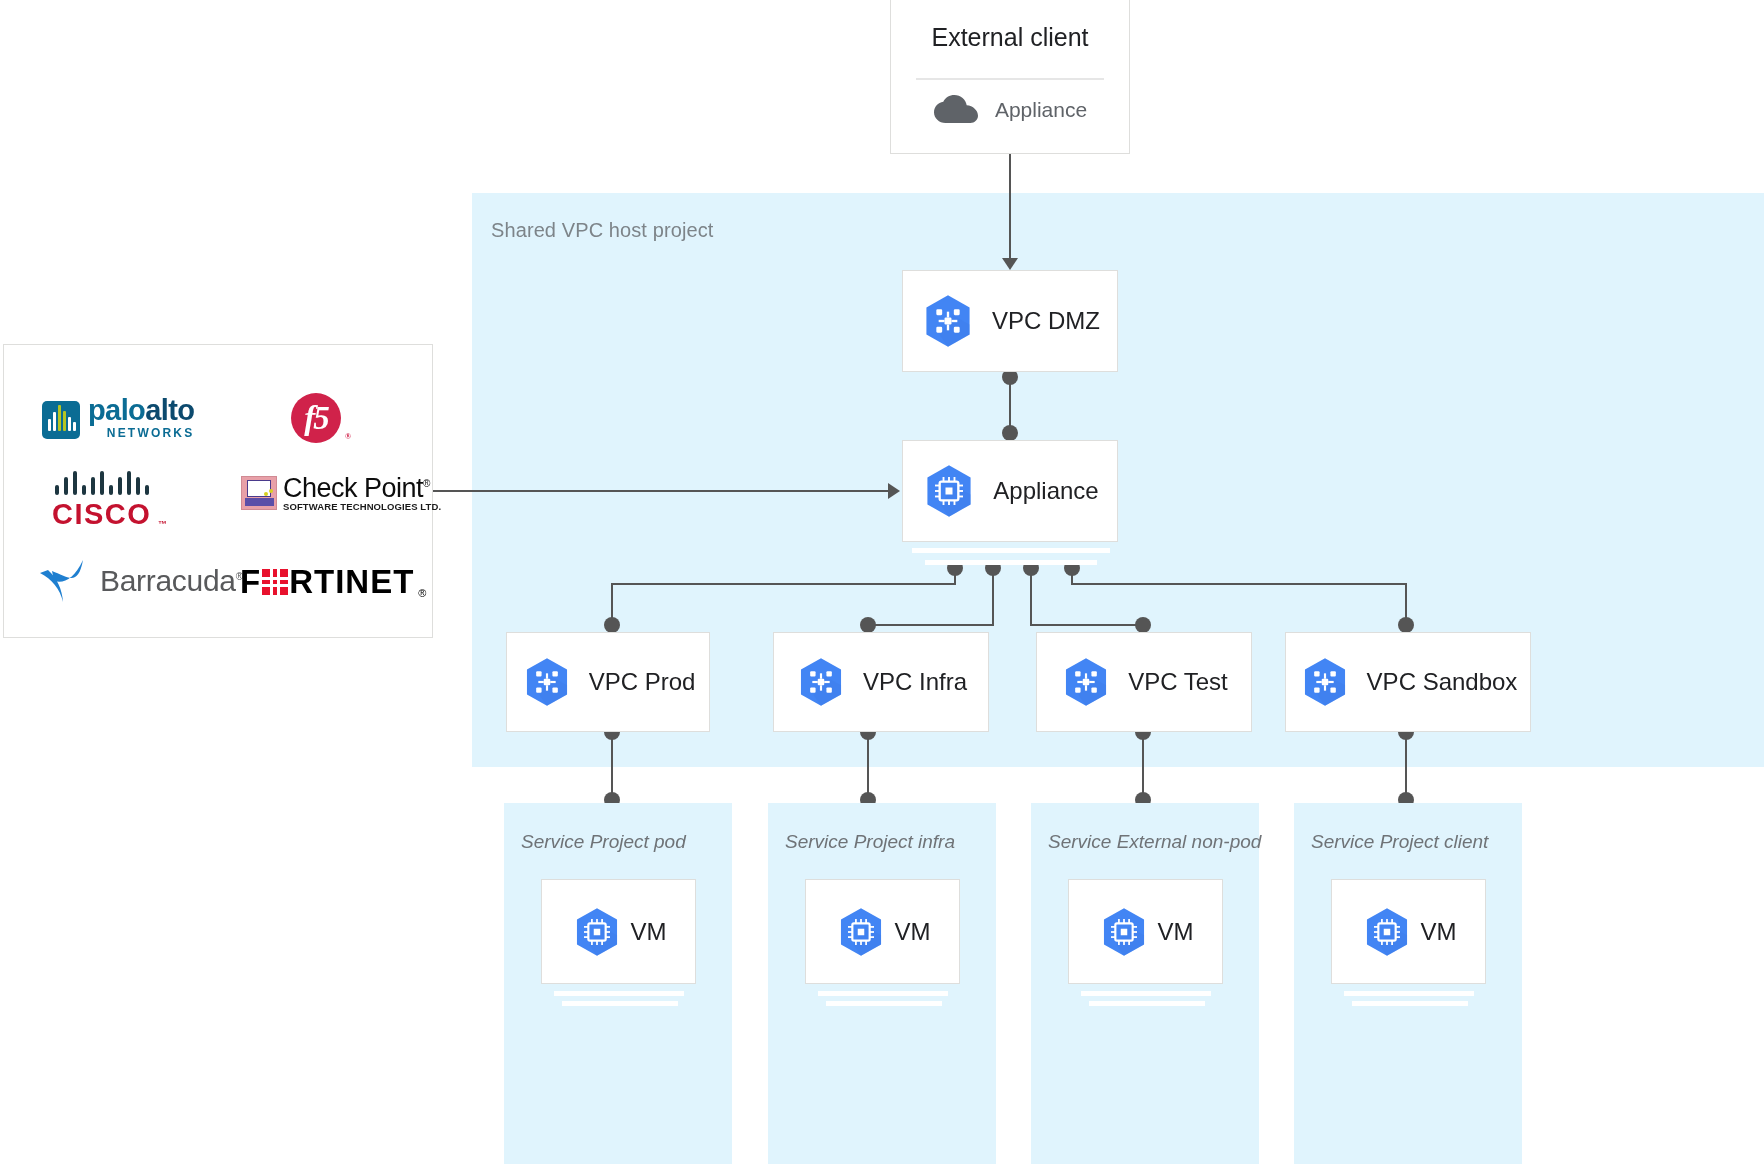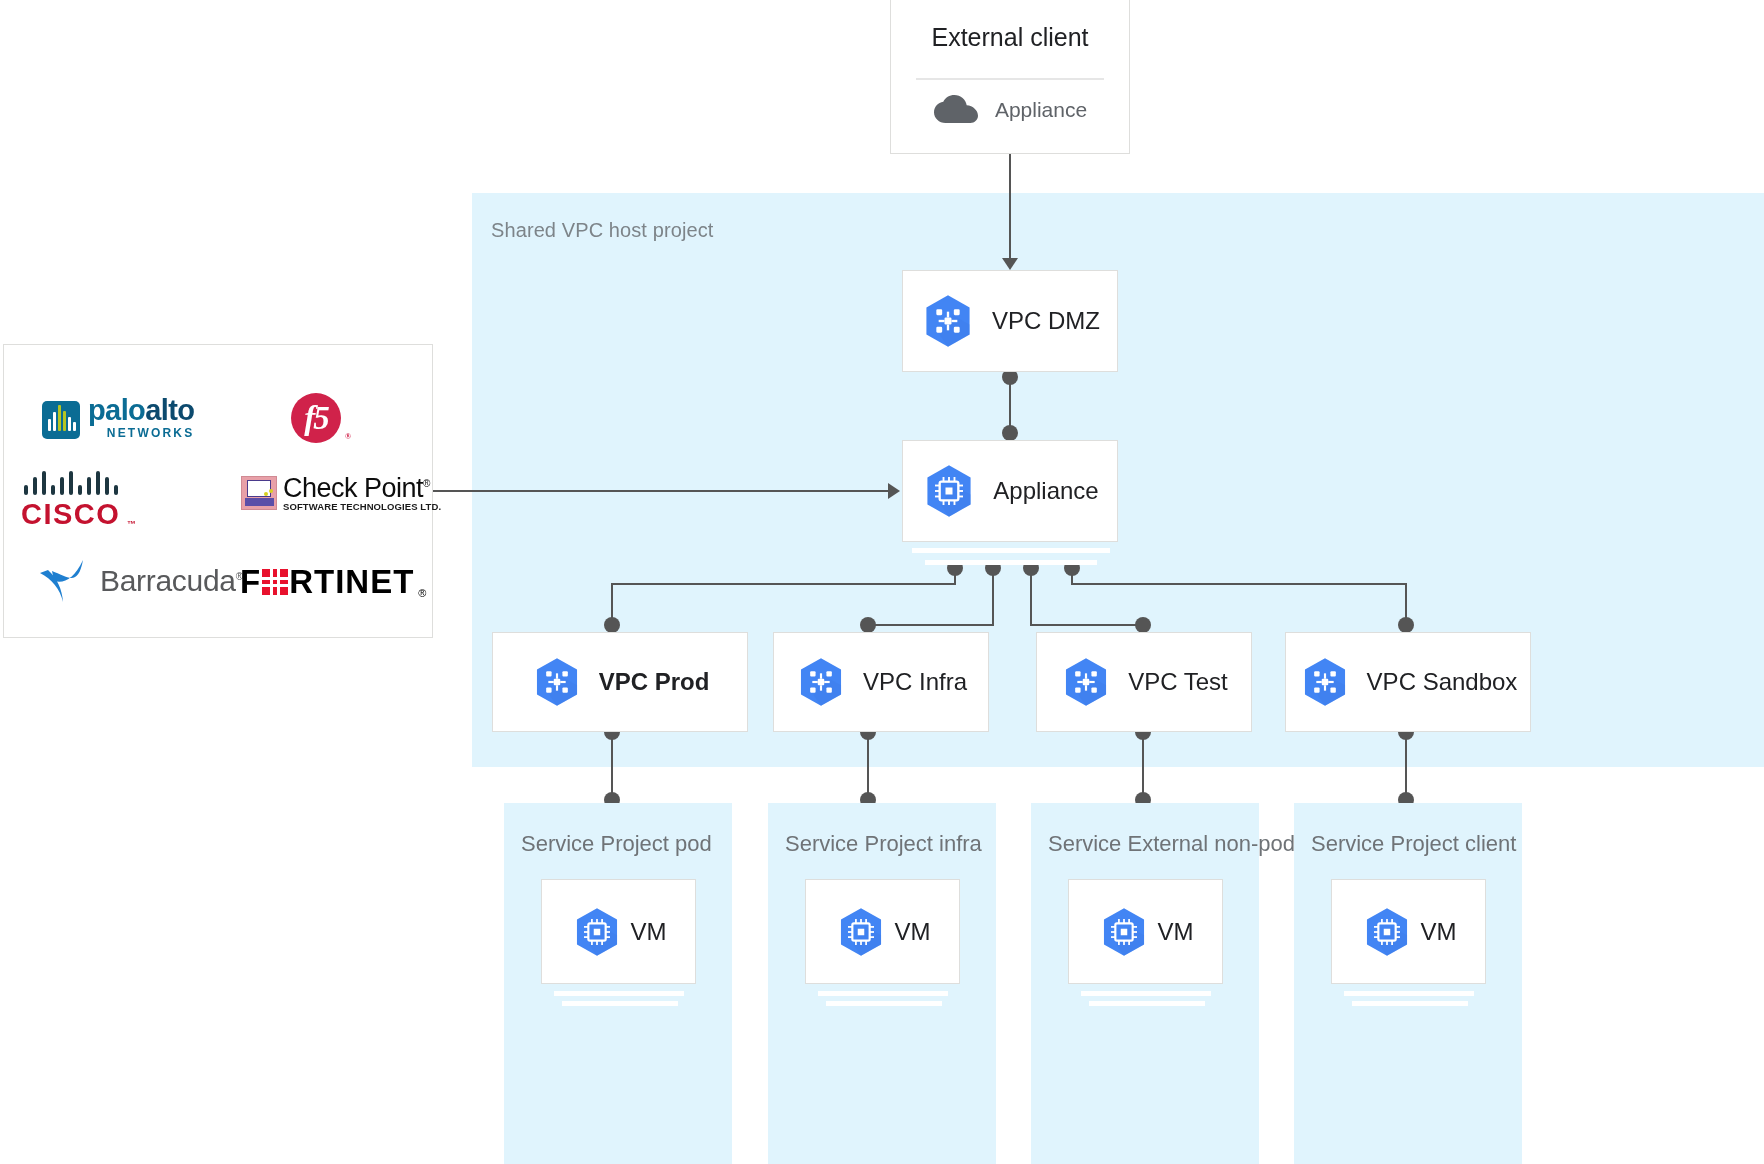--- a/index.html
+++ b/index.html
@@ -207,23 +207,24 @@
     pointer-events: none;
   }
 
   
   .sp-panel {
     position: absolute;
     background: #e0f4fd;
   }
   .sp-label {
     position: absolute;
-    font-size: 22px;
+    font-size: 19px;
     color: #6f7377;
     white-space: nowrap;
+    font-style: italic;
   }
 </style>
 </head>
 <body>
 
 <div id="canvas">
 
   <div class="shared-vpc-region" style="left:472px; top:193px; width:1292px; height:574px;"></div>
   <div class="shared-vpc-label" style="left:491px; top:219px;">Shared VPC host project</div>
 
@@ -260,21 +261,21 @@
     </div>
   </div>
 
   <div class="vendor-cell" style="left:291px; top:392px; width:110px; height:52px;">
     <div class="f5-mark">
       <span>f5</span>
       <span class="f5-tm">®</span>
     </div>
   </div>
 
-  <div class="vendor-cell" style="left:21px; top:468px; width:190px; height:62px;text-align:right;">
+  <div class="vendor-cell" style="left:52px; top:468px; width:190px; height:62px;text-align:right;">
     <div class="cisco-wrap">
       <div class="cisco-bars">
         <i style="height:10px;"></i>
           <i style="height:18px;"></i>
           <i style="height:24px;"></i>
         <i style="height:10px;"></i>
           <i style="height:18px;"></i>
           <i style="height:24px;"></i>
         <i style="height:10px;"></i>
           <i style="height:18px;"></i>
@@ -423,21 +424,21 @@
           </g>
         </svg>
       </span>
       <span class="node-label">Appliance</span>
     </div>
   </div>
 
   <div class="stack-bar" style="left:912px; top:548px; width:198px;"></div>
   <div class="stack-bar" style="left:925px; top:560px; width:172px;"></div>
 
-  <div class="node-box" style="left:492px; top:632px; width:256px; height:100px;font-weight:bold;">
+  <div class="node-box" style="left:506px; top:632px; width:204px; height:100px;">
     <div class="node-inner">
       <span style="display:flex;">
         <svg width="52" height="52" viewBox="0 0 48 48" aria-hidden="true">
           <path d="M24 2 L42.5 12.5 L42.5 35.5 L24 46 L5.5 35.5 L5.5 12.5 Z" fill="#4285f4"></path>
           <path d="M24 46 L42.5 35.5 L42.5 27 L28 19 L17 36 Z" fill="#3b7ae4" opacity=".35"></path>
           <g fill="#ffffff">
             <rect x="21" y="21" width="6" height="6" rx="1"></rect>
             <rect x="14" y="14" width="5" height="5" rx="1"></rect>
             <rect x="29" y="14" width="5" height="5" rx="1"></rect>
             <rect x="14" y="29" width="5" height="5" rx="1"></rect>

